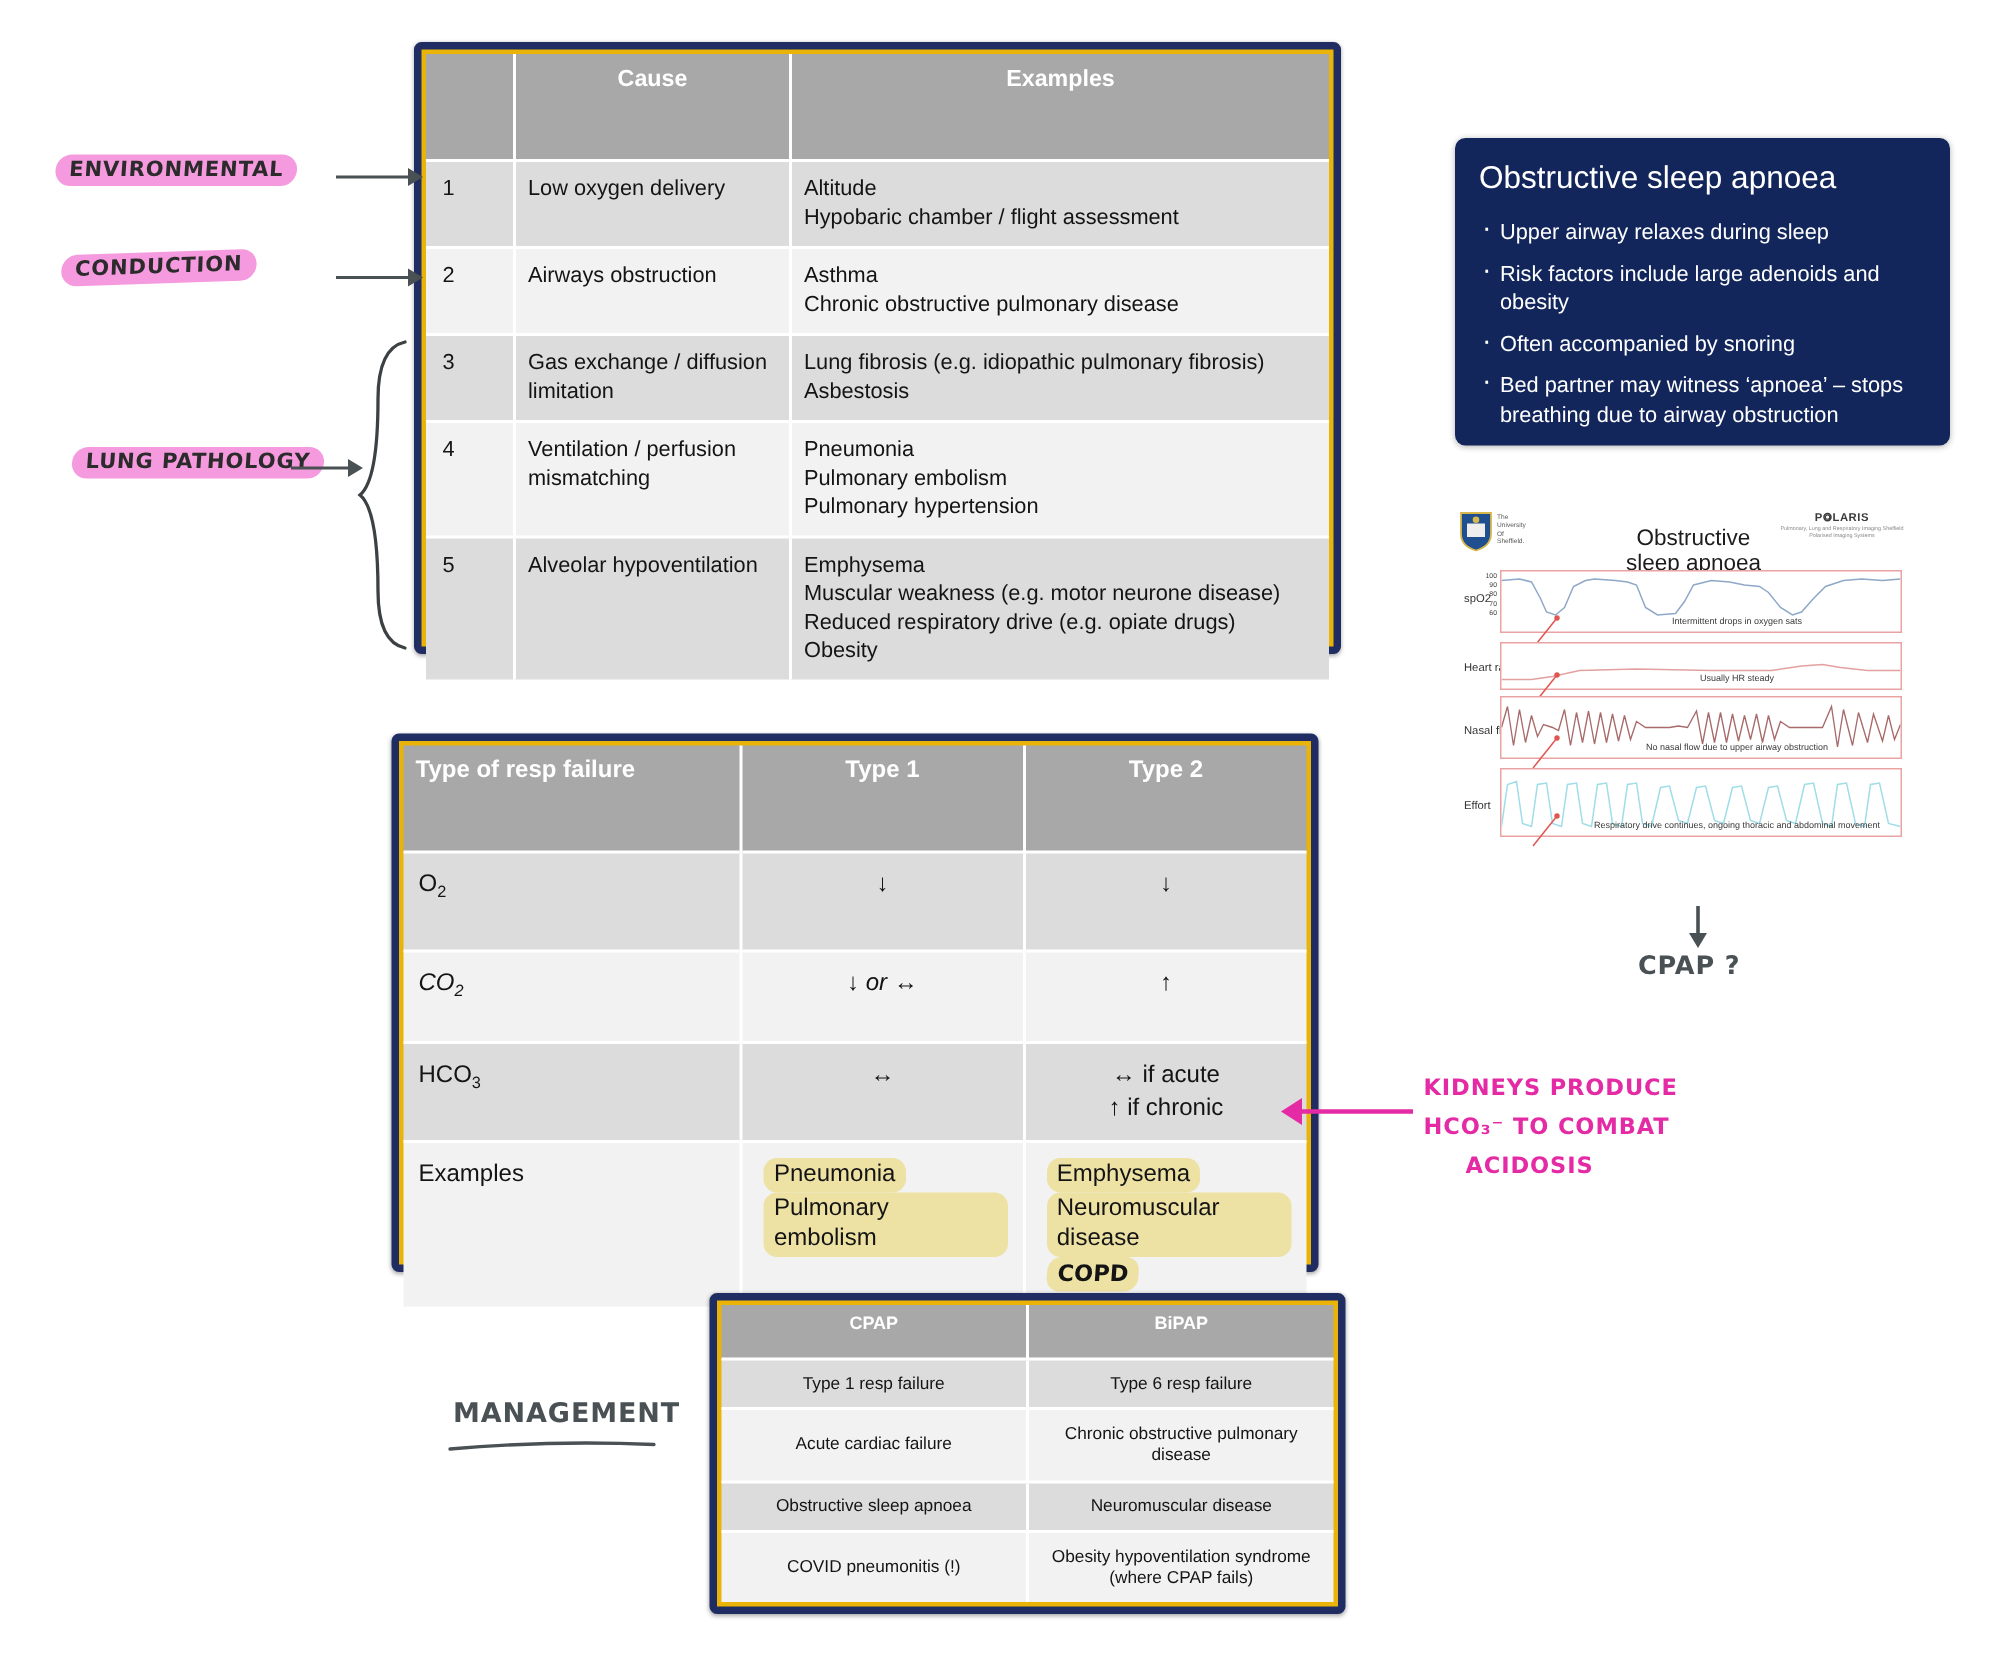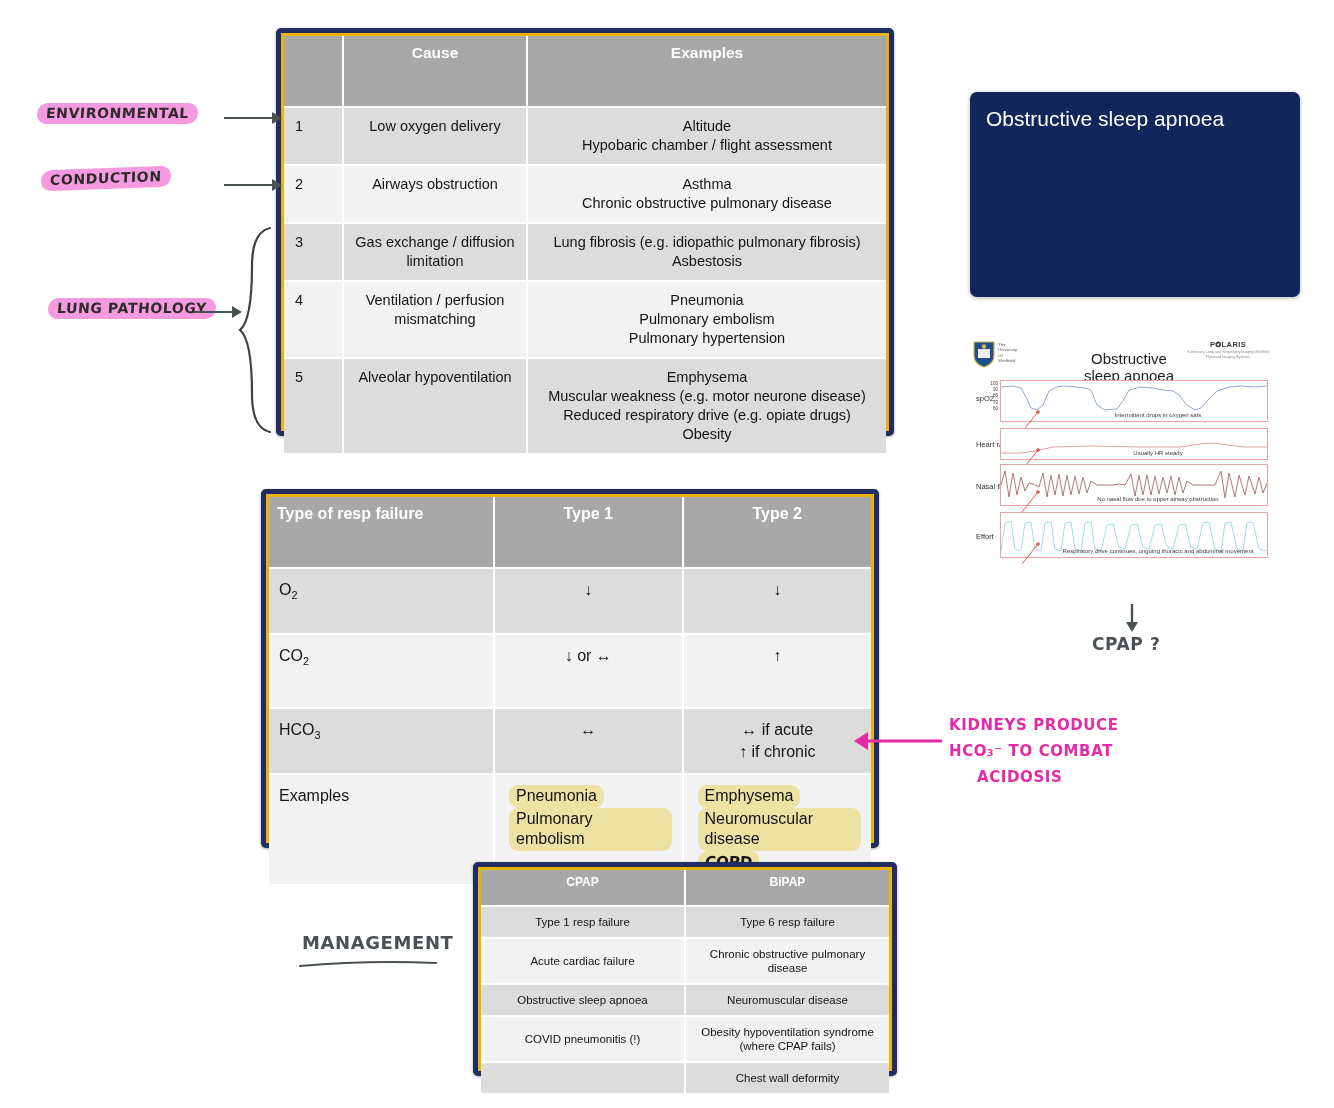--- a/index.html
+++ b/index.html
@@ -24,21 +24,20 @@
   table.tbl{border-collapse:collapse;width:100%;height:100%;table-layout:fixed;}
   table.tbl th{
     background:#a8a8a8;color:#ffffff;font-weight:bold;
     border-right:2px solid #ffffff;
     vertical-align:top;
   }
   table.tbl td{
     vertical-align:top;color:#141414;
     border-right:2px solid #ffffff;
     border-top:2px solid #ffffff;
-    text-align:center;
   }
   table.tbl th:last-child, table.tbl td:last-child{border-right:none;}
 
   
   #causes-table{left:276px;top:28px;width:618px;height:408px;}
   #causes-table th{height:62px;font-size:15.5px;padding:8px 6px 0 6px;text-align:center;}
   #causes-table th.c-blank{width:46px;}
   #causes-table th.c-cause{width:170px;}
   #causes-table td{font-size:14.5px;line-height:19px;padding:9px 8px;}
   #causes-table td.num{text-align:left;padding-left:11px;}
@@ -203,21 +202,21 @@
         <th class="h-mid">Type 1</th>
         <th class="h-mid">Type 2</th>
       </tr>
     </thead>
     <tbody>
       <tr class="rowA" style="height:66px;">
         <td class="lbl"><span>O</span><sub>2</sub></td>
         <td class="val">↓</td>
         <td class="val">↓</td>
       </tr>
-      <tr class="rowB" style="height:74px;">
+      <tr class="rowB" style="height:61px;font-style:italic;">
         <td class="lbl"><span>CO</span><sub>2</sub></td>
         <td class="val">↓ or ↔</td>
         <td class="val">↑</td>
       </tr>
       <tr class="rowA" style="height:66px;">
         <td class="lbl"><span>HCO</span><sub>3</sub></td>
         <td class="val">↔</td>
         <td class="val">
           <div>↔ if acute</div>
           <div>↑ if chronic</div>
@@ -257,30 +256,32 @@
         <td>Chronic obstructive pulmonary disease</td>
       </tr>
       <tr class="rowA">
         <td>Obstructive sleep apnoea</td>
         <td>Neuromuscular disease</td>
       </tr>
       <tr class="rowB">
         <td>COVID pneumonitis (!)</td>
         <td>Obesity hypoventilation syndrome (where CPAP fails)</td>
       </tr>
-      <tr class="rowA">
-        <td></td>
-        <td>Chest wall deformity</td>
-      </tr>
     </tbody>
   </table>
 </div>
 
 <div id="osa-card">
   <div class="title">Obstructive sleep apnoea</div>
+  <ul>
+    <li>Upper airway relaxes during sleep</li>
+    <li>Risk factors include large adenoids and obesity</li>
+    <li>Often accompanied by snoring</li>
+    <li>Bed partner may witness ‘apnoea’ – stops breathing due to airway obstruction</li>
+  </ul>
 </div>
 
 <div id="sleep-study">
 
   <div id="ss-crest">
     <svg width="24" height="28" viewBox="0 0 24 28">
       <path d="M2 2 H22 V16 Q22 24 12 27 Q2 24 2 16 Z" fill="#1f4f8f" stroke="#d8b84a" stroke-width="1.2"></path>
       <rect x="6" y="9" width="12" height="9" fill="#eeeeee"></rect>
       <circle cx="12" cy="6.5" r="2.2" fill="#d8b84a"></circle>
     </svg>

